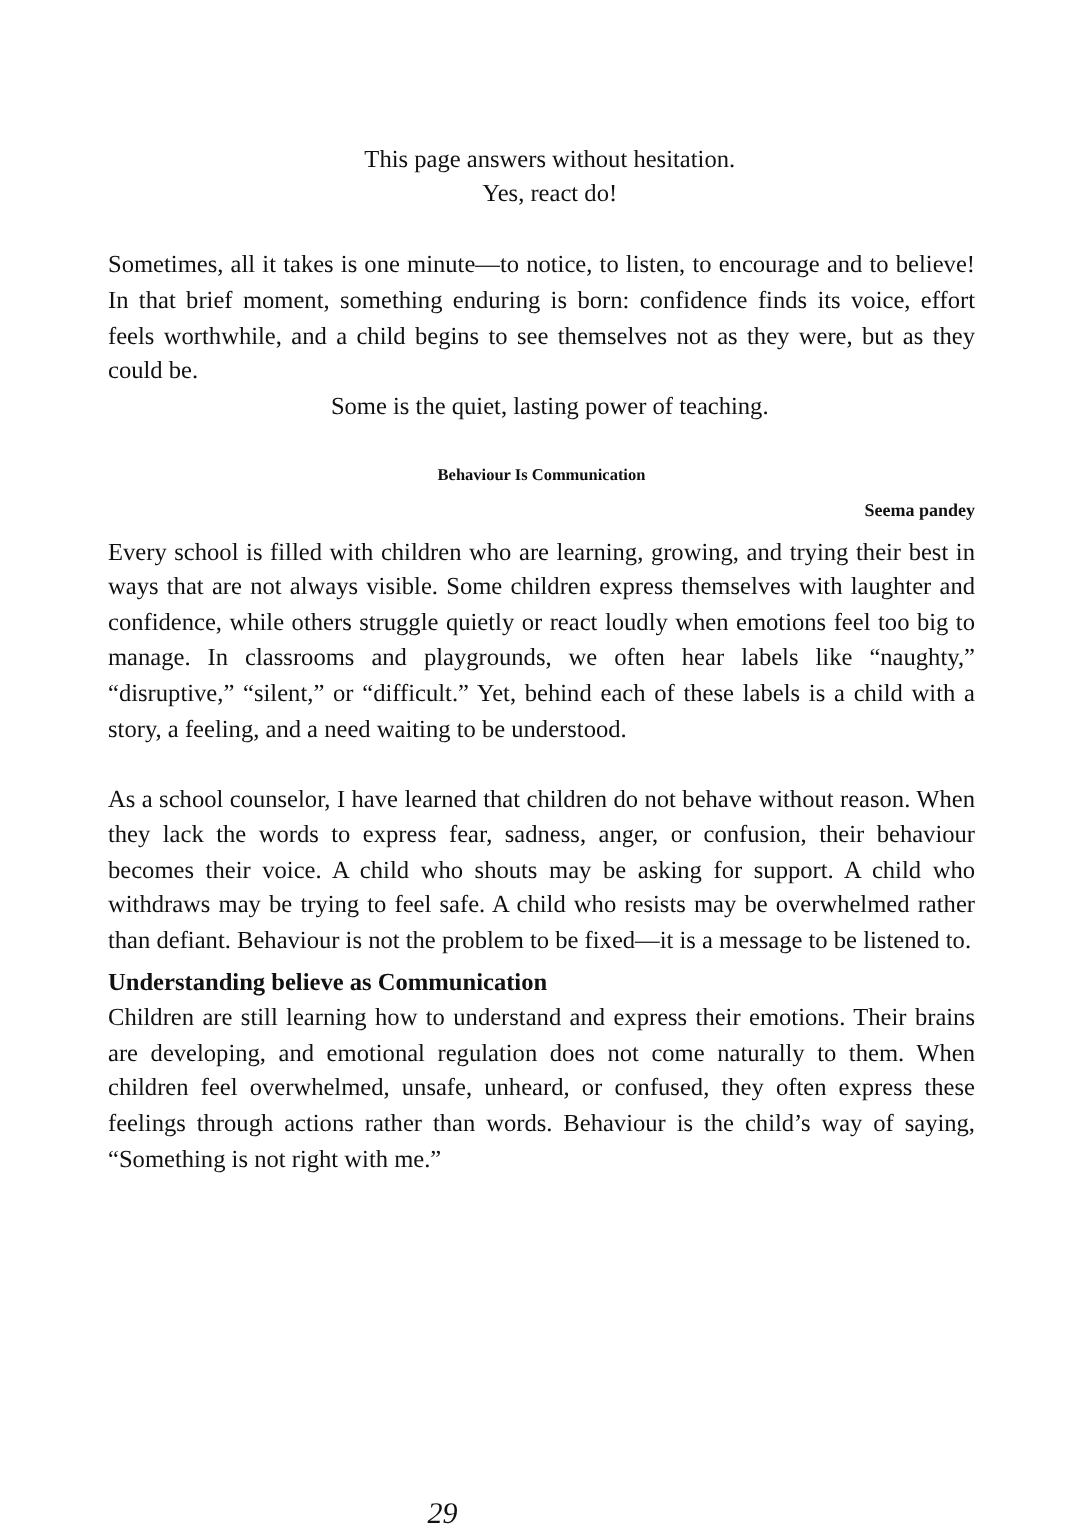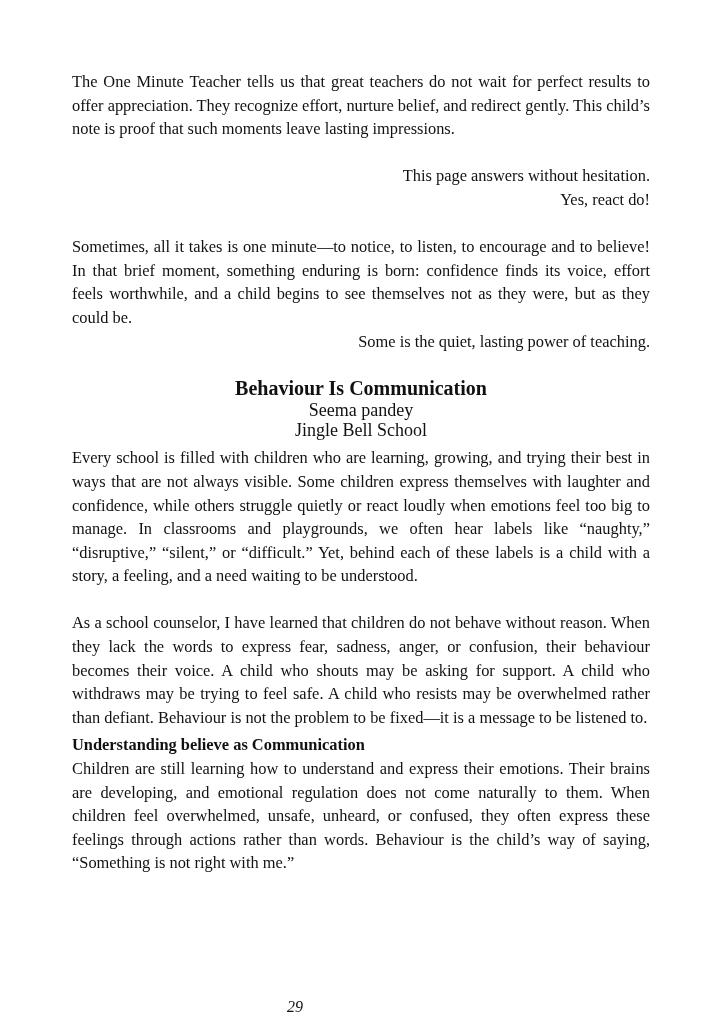--- a/index.html
+++ b/index.html
@@ -4,47 +4,45 @@
 <style>
   html, body { margin: 0; padding: 0; background: #ffffff; }
   body { width: 722px; height: 1024px; position: relative; overflow: hidden; }
   .page {
     position: absolute; left: 72px; top: 70px; width: 578px;
     font-family: "Liberation Serif", serif; font-size: 16.4px; line-height: 23.6px;
     color: #111111;
   }
   p { margin: 0; text-align: justify; }
   .para-gap { height: 23.6px; }
-  .line { display: block; text-align: right; margin-left: 11px; }
+  .line { display: block; text-align: center; margin-left: 11px; }
   .title { text-align: center; font-weight: bold; margin: 0; }
-  .byline { text-align: center; font-weight: normal; font-size: 18px; line-height: 20px; margin: 0; }
+  .byline { text-align: right; font-weight: bold; font-size: 12px; line-height: 20px; margin: 0; }
   .subhead { font-weight: bold; margin: 0; }
   .small-gap { height: 4px; }
   .mid-gap { height: 6px; }
   .page-number {
     position: absolute; left: 0; width: 590px; top: 998px; text-align: center;
-    font-family: "Liberation Serif", serif; font-style: italic; font-size: 16px; color: #111111;
+    font-family: "Liberation Serif", serif; font-style: italic; font-size: 20px; color: #111111;
   }
 </style>
 </head>
 <body>
 
 <div class="page">
-  <p>The One Minute Teacher tells us that great teachers do not wait for perfect results to offer appreciation. They recognize effort, nurture belief, and redirect gently. This child’s note is proof that such moments leave lasting impressions.</p>
   <div class="para-gap"></div>
   <span class="line">This page answers without hesitation.</span>
   <span class="line">Yes, react do!</span>
   <div class="para-gap"></div>
   <p>Sometimes, all it takes is one minute—to notice, to listen, to encourage and to believe! In that brief moment, something enduring is born: confidence finds its voice, effort feels worthwhile, and a child begins to see themselves not as they were, but as they could be.</p>
   <span class="line">Some is the quiet, lasting power of teaching.</span>
   <div class="para-gap"></div>
 
-  <h2 class="title" style="font-size:20px;">Behaviour Is Communication</h2>
+  <h2 class="title" style="font-size:11px;">Behaviour Is Communication</h2>
   <div class="byline">Seema pandey</div>
-  <div class="byline">Jingle Bell School</div>
   <div class="mid-gap"></div>
 
   <p>Every school is filled with children who are learning, growing, and trying their best in ways that are not always visible. Some children express themselves with laughter and confidence, while others struggle quietly or react loudly when emotions feel too big to manage. In classrooms and playgrounds, we often hear labels like “naughty,” “disruptive,” “silent,” or “difficult.” Yet, behind each of these labels is a child with a story, a feeling, and a need waiting to be understood.</p>
   <div class="para-gap"></div>
   <p>As a school counselor, I have learned that children do not behave without reason. When they lack the words to express fear, sadness, anger, or confusion, their behaviour becomes their voice. A child who shouts may be asking for support. A child who withdraws may be trying to feel safe. A child who resists may be overwhelmed rather than defiant. Behaviour is not the problem to be fixed—it is a message to be listened to.</p>
   <div class="small-gap"></div>
   <div class="subhead">Understanding believe as Communication</div>
   <p>Children are still learning how to understand and express their emotions. Their brains are developing, and emotional regulation does not come naturally to them. When children feel overwhelmed, unsafe, unheard, or confused, they often express these feelings through actions rather than words. Behaviour is the child’s way of saying, “Something is not right with me.”</p>
 </div>
 

